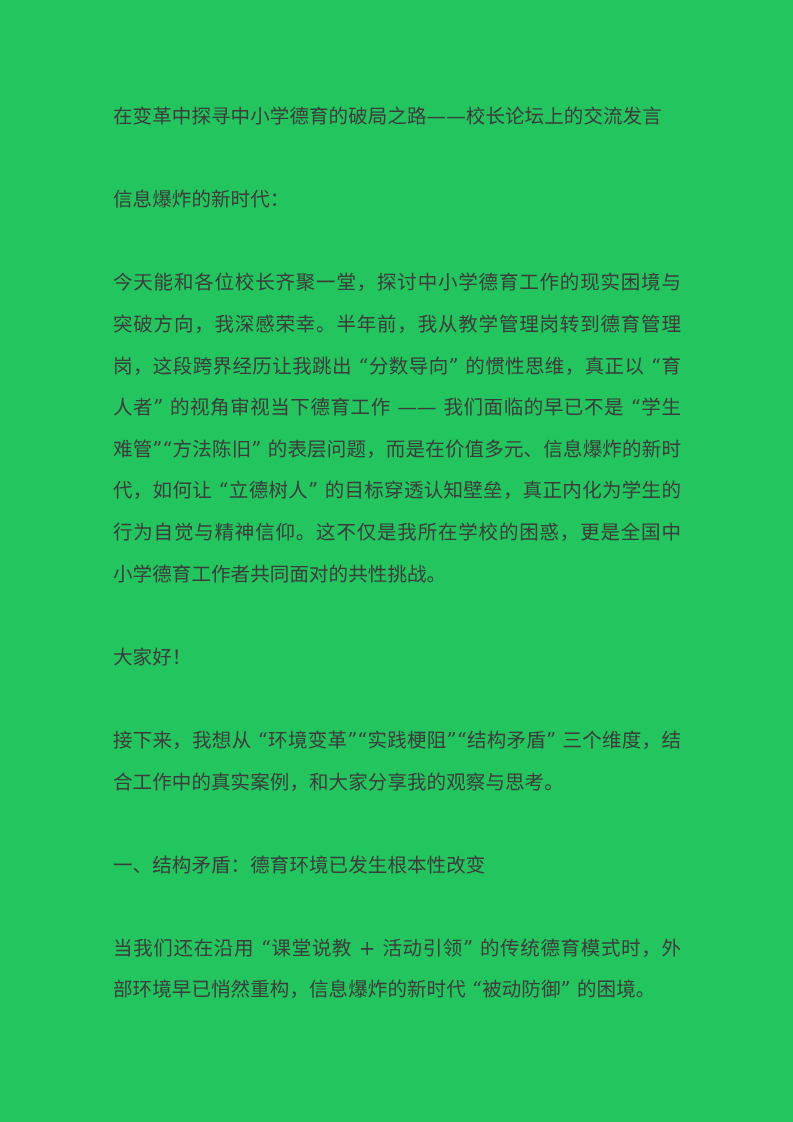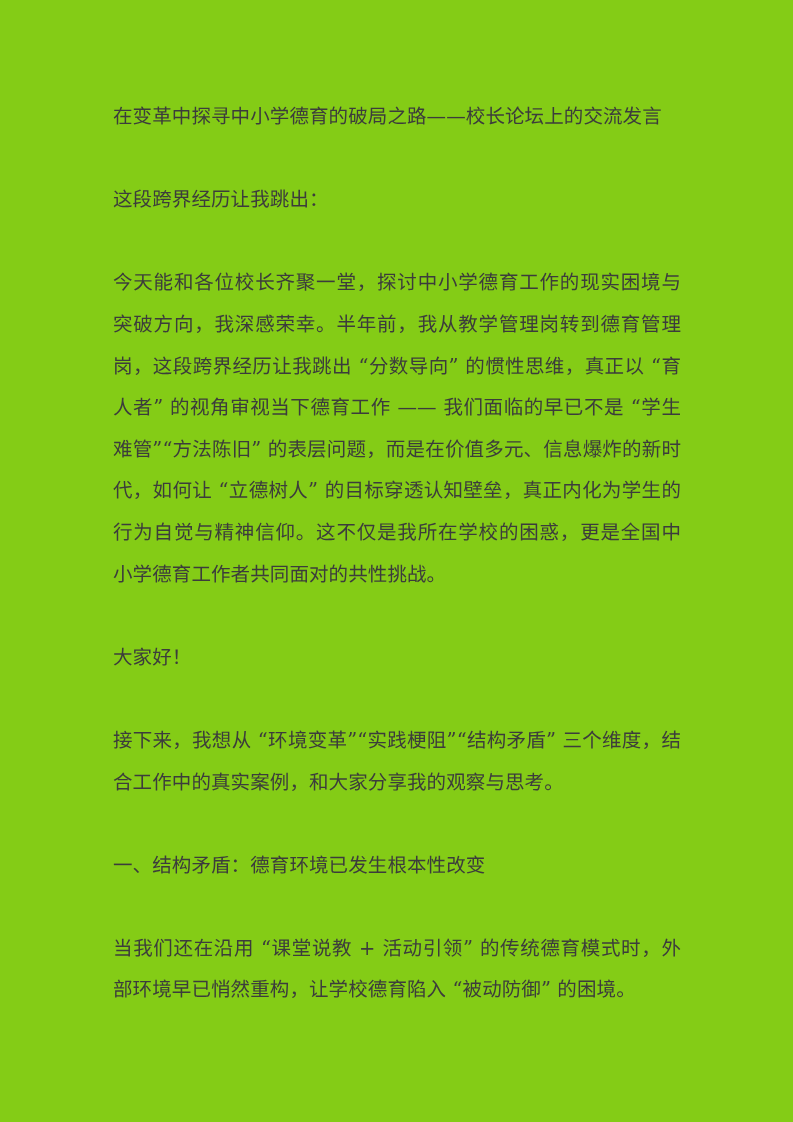--- a/index.html
+++ b/index.html
@@ -6,21 +6,21 @@
   html, body {
     margin: 0;
     padding: 0;
     background: #ffffff;
   }
 
   .page {
     position: relative;
     width: 793px;
     height: 1122px;
-    background: #84cc16;
+    background: #22c55e;
     overflow: hidden;
     margin: 0 auto;
   }
 
   .doc-body {
     position: absolute;
     left: 113px;
     top: 96px;
     width: 568px;
   }
@@ -54,26 +54,26 @@
   }
 </style>
 </head>
 <body>
 
 <div class="page">
   <div class="doc-body">
 
     <p class="para title">在变革中探寻中小学德育的破局之路——校长论坛上的交流发言</p>
 
-    <p class="para">这段跨界经历让我跳出：</p>
+    <p class="para">信息爆炸的新时代：</p>
 
     <p class="para">今天能和各位校长齐聚一堂，探讨中小学德育工作的现实困境与突破方向，我深感荣幸。半年前，我从教学管理岗转到德育管理岗，这段跨界经历让我跳出 “分数导向” 的惯性思维，真正以 “育人者” 的视角审视当下德育工作 —— 我们面临的早已不是 “学生难管”“方法陈旧” 的表层问题，而是在价值多元、信息爆炸的新时代，如何让 “立德树人” 的目标穿透认知壁垒，真正内化为学生的行为自觉与精神信仰。这不仅是我所在学校的困惑，更是全国中小学德育工作者共同面对的共性挑战。</p>
 
     <p class="para">大家好！</p>
 
     <p class="para">接下来，我想从 “环境变革”“实践梗阻”“结构矛盾” 三个维度，结合工作中的真实案例，和大家分享我的观察与思考。</p>
 
     <p class="para heading">一、结构矛盾：德育环境已发生根本性改变</p>
 
-    <p class="para">当我们还在沿用 “课堂说教 + 活动引领” 的传统德育模式时，外部环境早已悄然重构，让学校德育陷入 “被动防御” 的困境。</p>
+    <p class="para">当我们还在沿用 “课堂说教 + 活动引领” 的传统德育模式时，外部环境早已悄然重构，信息爆炸的新时代 “被动防御” 的困境。</p>
 
   </div>
 </div>
 
 </body></html>

